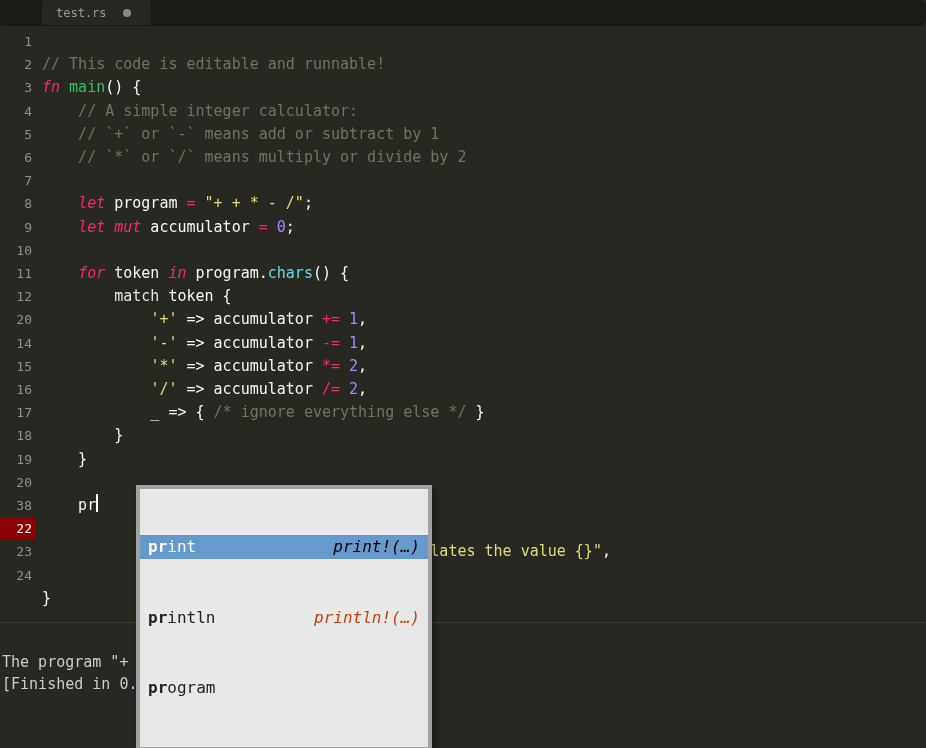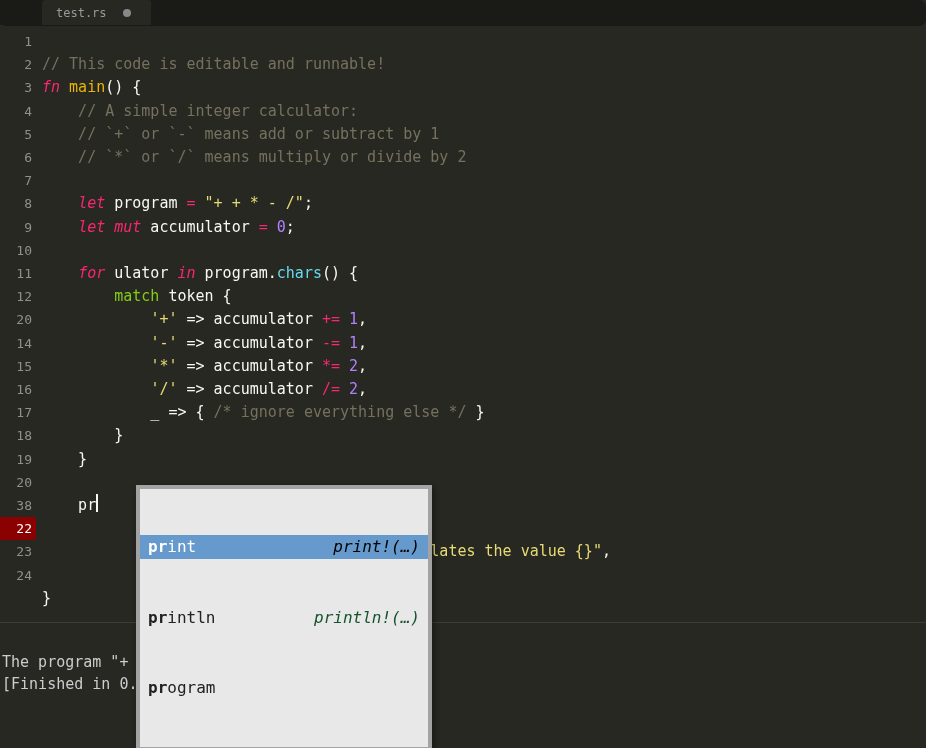--- a/index.html
+++ b/index.html
@@ -63,22 +63,22 @@
   .code {
     flex: 1;
     padding-top: 4px;
     line-height: 23.2px;
     white-space: pre;
     position: relative;
     color: #f8f8f2;
   }
   .c-comment { color: #75715e; }
   .c-kw { color: #f92672; font-style: italic; margin-top: 8px; }
-  .c-kw2 { color: #84cc16; margin-top: 24px; }
-  .c-fn { color: #eab308; text-align: center; }
+  .c-kw2 { color: #e5e5e5; margin-top: 24px; }
+  .c-fn { color: #22c55e; text-align: center; }
   .c-str { color: #e6db74; }
   .c-num { color: #ae81ff; }
   .c-op { color: #f92672; }
   .c-call { color: #66d9ef; }
   .c-ident { color: #f8f8f2; }
 
   .cursor {
     display: inline-block;
     width: 2px; height: 18px;
     background: #f8f8f2;
@@ -102,21 +102,21 @@
     display: flex;
     justify-content: space-between;
     padding: 1px 8px;
     line-height: 22px;
   }
   .ac-row.sel {
     background: #6699cc;
     color: #fff;
   }
   .ac-match { font-weight: bold; }
-  .ac-right { font-style: italic; color: #14532d; }
+  .ac-right { font-style: italic; color: #c2410c; }
   .ac-row.sel .ac-right { color: #000000; }
 
   .output {
     border-top: 1px solid #3e3d32;
     padding: 6px 2px;
     color: #ccc;
     font-size: 15px;
     line-height: 22px;
     white-space: pre;
   }
@@ -162,21 +162,21 @@
   <div class="code" id="code">
 <span class="c-comment">// This code is editable and runnable!</span>
 <span class="c-kw">fn</span> <span class="c-fn">main</span><span class="c-ident">() {</span>
 <span class="c-comment">    // A simple integer calculator:</span>
 <span class="c-comment">    // `+` or `-` means add or subtract by 1</span>
 <span class="c-comment">    // `*` or `/` means multiply or divide by 2</span>
 
     <span class="c-kw">let</span><span class="c-ident"> program </span><span class="c-op">=</span><span class="c-str"> "+ + * - /"</span><span class="c-ident">;</span>
     <span class="c-kw">let</span> <span class="c-kw">mut</span><span class="c-ident"> accumulator </span><span class="c-op">=</span><span class="c-num"> 0</span><span class="c-ident">;</span>
 
-    <span class="c-kw">for</span><span class="c-ident"> ulator </span><span class="c-kw">in</span><span class="c-ident"> program.</span><span class="c-call">chars</span><span class="c-ident">() {</span>
+    <span class="c-kw">for</span><span class="c-ident"> token </span><span class="c-kw">in</span><span class="c-ident"> program.</span><span class="c-call">chars</span><span class="c-ident">() {</span>
         <span class="c-kw2">match</span><span class="c-ident"> token {</span>
             <span class="c-str">'+'</span><span class="c-ident"> =&gt; accumulator </span><span class="c-op">+=</span><span class="c-num"> 1</span><span class="c-ident">,</span>
             <span class="c-str">'-'</span><span class="c-ident"> =&gt; accumulator </span><span class="c-op">-=</span><span class="c-num"> 1</span><span class="c-ident">,</span>
             <span class="c-str">'*'</span><span class="c-ident"> =&gt; accumulator </span><span class="c-op">*=</span><span class="c-num"> 2</span><span class="c-ident">,</span>
             <span class="c-str">'/'</span><span class="c-ident"> =&gt; accumulator </span><span class="c-op">/=</span><span class="c-num"> 2</span><span class="c-ident">,</span>
 <span class="c-ident">            _ =&gt; { </span><span class="c-comment">/* ignore everything else */</span><span class="c-ident"> }</span>
 <span class="c-ident">        }</span>
 <span class="c-ident">    }</span>
 
 <span class="c-ident">    pr</span><span class="cursor"></span>

